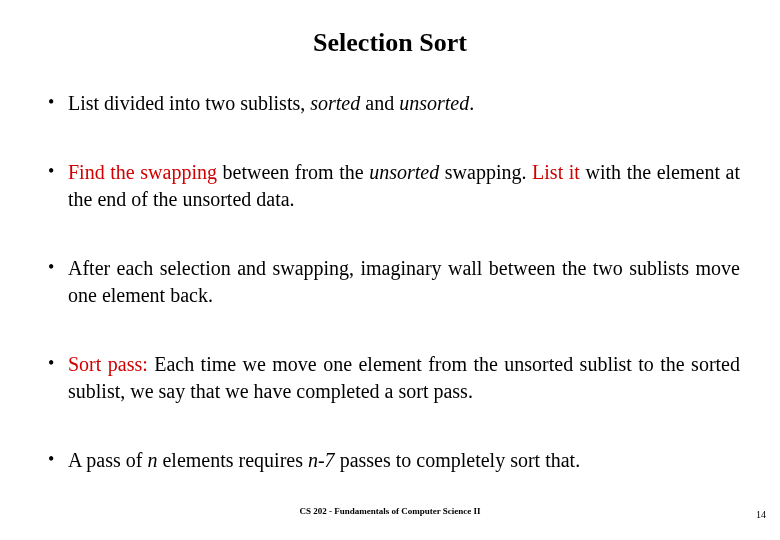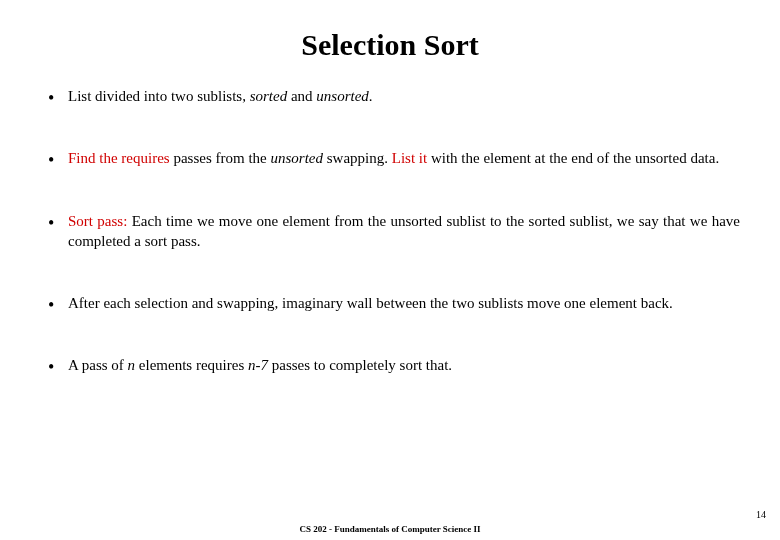--- a/index.html
+++ b/index.html
@@ -1,48 +1,48 @@
 <!DOCTYPE html>
 <html><head>
 <meta charset="utf-8">
 <style>
   * { margin: 0; padding: 0; box-sizing: border-box; }
   html, body { width: 780px; height: 540px; background: #fff; font-family: "Times New Roman", Times, serif; color: #000; }
   .slide { width: 780px; height: 540px; position: relative; padding: 28px 40px 0 40px; }
-  .title { text-align: center; font-weight: bold; font-size: 30px; margin-bottom: 24px; }
+  .title { text-align: center; font-weight: bold; font-size: 26px; margin-bottom: 32px; }
   ul.bullets { list-style: none; }
-  ul.bullets > li { position: relative; padding-left: 28px; font-size: 15px; line-height: 1.35; text-align: justify; margin-bottom: 42px; }
+  ul.bullets > li { position: relative; padding-left: 28px; font-size: 20px; line-height: 1.35; text-align: justify; margin-bottom: 42px; }
   ul.bullets > li::before { content: "•"; position: absolute; left: 8px; top: 0; font-size: 18px; }
   .red { color: #d00000; }
   .italic { font-style: italic; }
-  .footer-center { position: absolute; bottom: 6px; left: 0; width: 100%; text-align: center; font-size: 9px; font-family: "Times New Roman", Times, serif; font-weight: bold; }
+  .footer-center { position: absolute; bottom: 24px; left: 0; width: 100%; text-align: center; font-size: 9px; font-family: "Times New Roman", Times, serif; font-weight: bold; }
   .footer-right { position: absolute; bottom: 20px; right: 14px; font-size: 10px; }
 </style>
 </head>
 <body>
 
 <div class="slide">
   <div class="title">Selection Sort</div>
 
   <ul class="bullets">
 
     <li>
       <span>List divided into two sublists, </span><span class="italic">sorted</span><span> and </span><span class="italic">unsorted</span><span>.</span>
     </li>
 
     <li>
-      <span class="red">Find the requires</span><span> passes from the </span><span class="italic">unsorted</span><span> swapping. </span><span class="red">List it</span><span> with the element at the end of the unsorted data.</span>
+      <span class="red">Find the swapping</span><span> between from the </span><span class="italic">unsorted</span><span> swapping. </span><span class="red">List it</span><span> with the element at the end of the unsorted data.</span>
+    </li>
+
+    <li>
+      <span>After each selection and swapping, imaginary wall between the two sublists move one element back.</span>
     </li>
 
     <li>
       <span class="red">Sort pass:</span><span> Each time we move one element from the unsorted sublist to the sorted sublist, we say that we have completed a sort pass.</span>
-    </li>
-
-    <li>
-      <span>After each selection and swapping, imaginary wall between the two sublists move one element back.</span>
     </li>
 
     <li>
       <span>A pass of </span><span class="italic">n</span><span> elements requires </span><span class="italic">n-7</span><span> passes to completely sort that.</span>
     </li>
 
   </ul>
 
   <div class="footer-center">CS 202 - Fundamentals of Computer Science II</div>
   <div class="footer-right">14</div>

